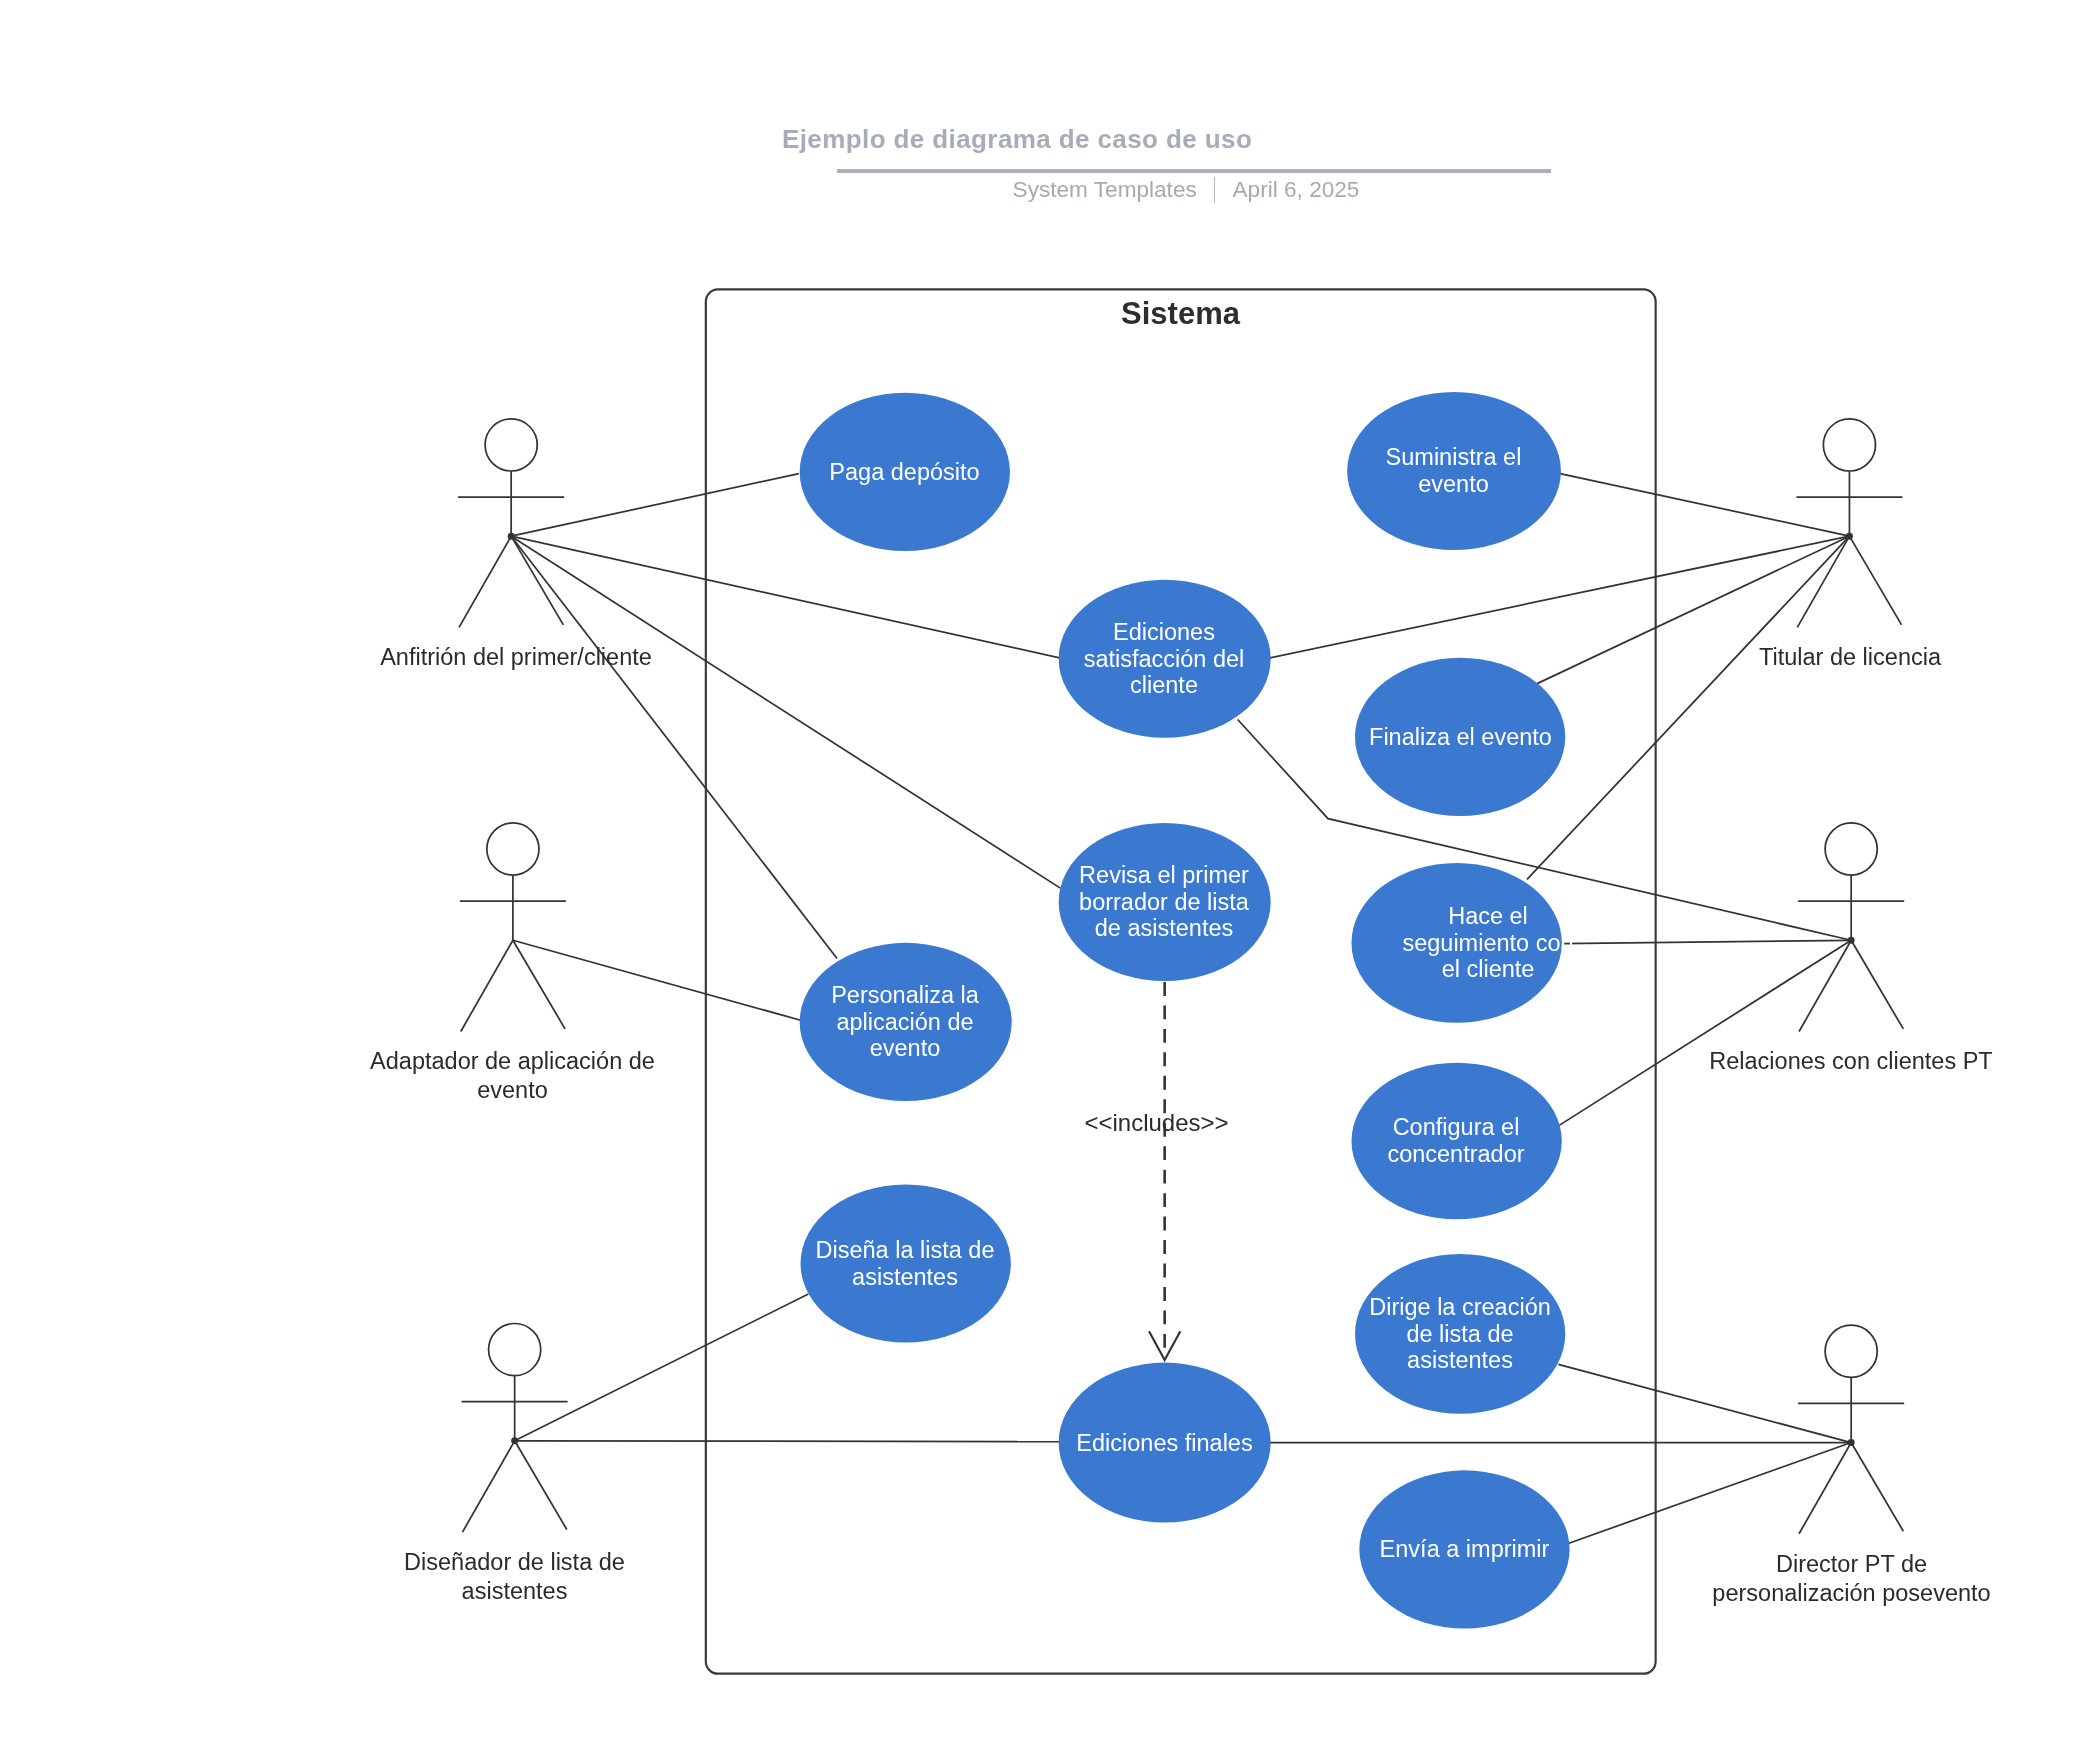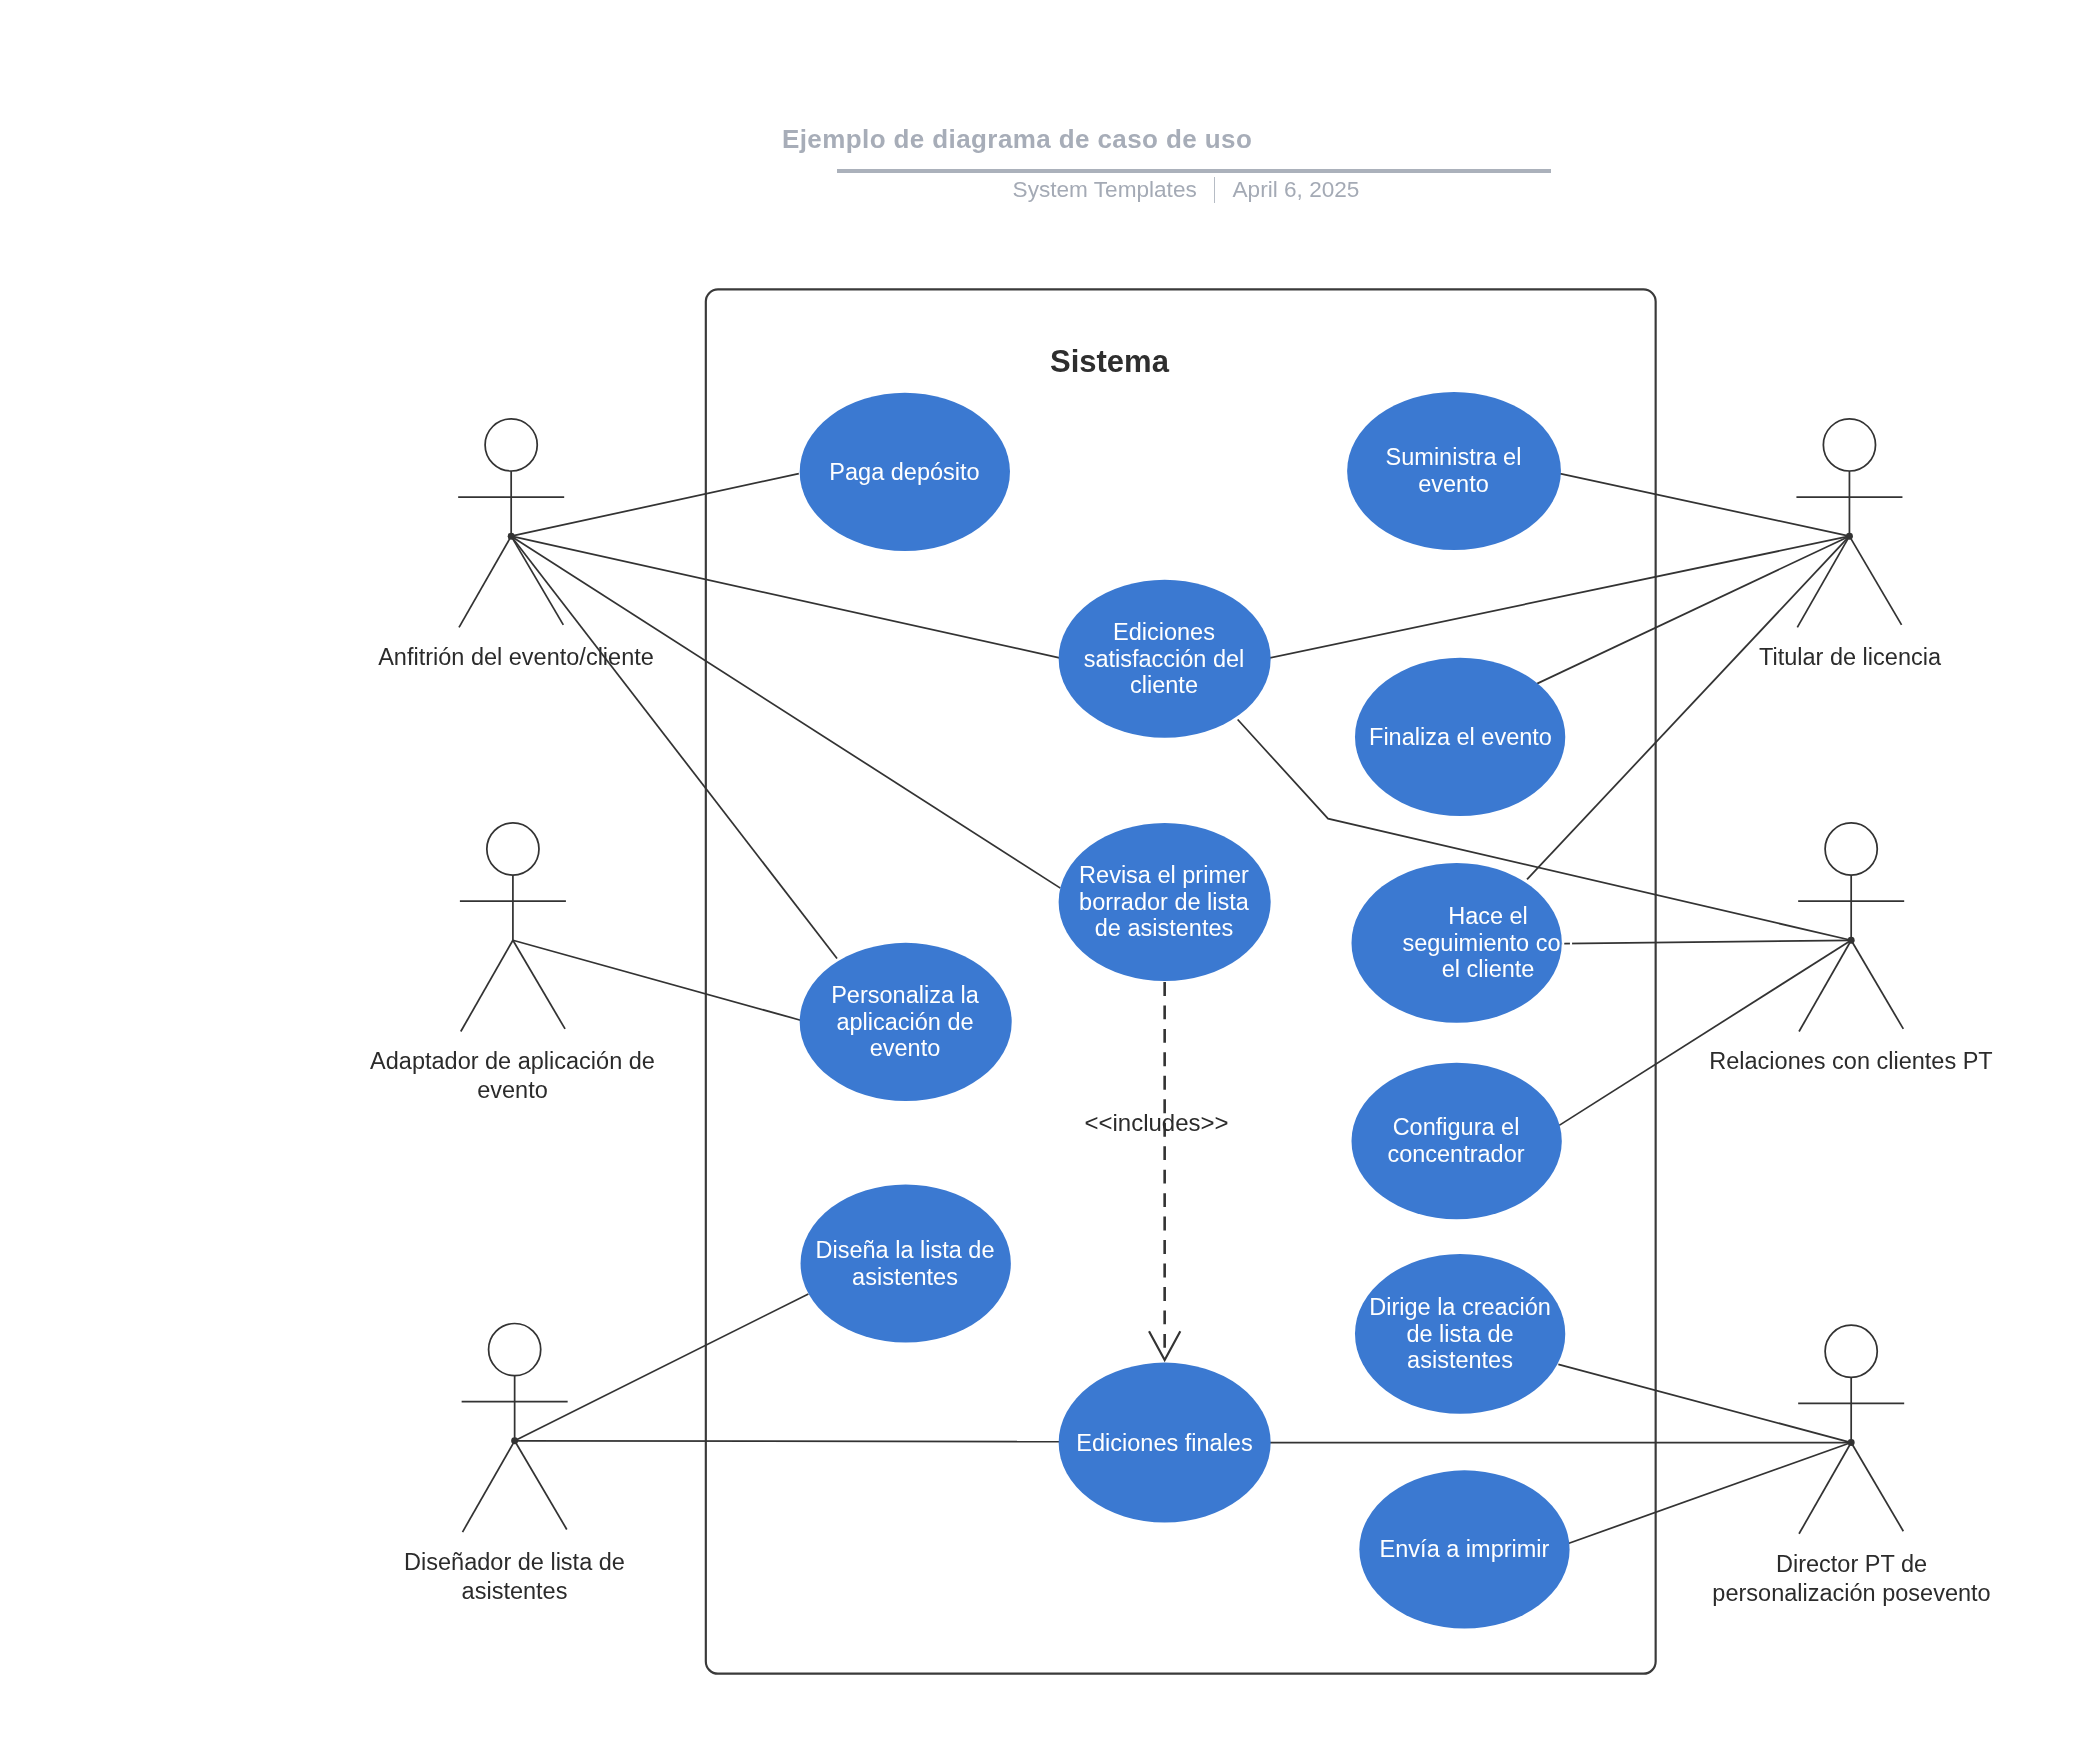--- a/index.html
+++ b/index.html
@@ -4,21 +4,21 @@
 <style>
   html,body{margin:0;padding:0;background:#ffffff;}
   .canvas{position:relative;width:2086px;height:1758px;background:#ffffff;
           font-family:"Liberation Sans", sans-serif;overflow:hidden;}
   svg.layer{position:absolute;left:0;top:0;}
   .abs{position:absolute;}
   .title{font-size:26px;font-weight:bold;color:#a7adb8;text-align:left;letter-spacing:0.4px;}
   .title-rule{background:#abb1bb;height:3.5px;}
   .subtitle{display:flex;justify-content:center;align-items:center;color:#a4aab5;font-size:22.6px;}
   .subtitle .divider{display:inline-block;width:0;height:26px;border-left:1.7px solid #b6bcc5;margin:0 17.4px;}
-  .system-label{font-size:31px;font-weight:bold;color:#2e2e2e;text-align:left;margin-top:48px;}
+  .system-label{font-size:31px;font-weight:bold;color:#2e2e2e;text-align:center;}
   .uc-label{display:flex;align-items:center;justify-content:center;text-align:center;
             color:#ffffff;font-size:23.5px;line-height:1.13;height:158px;pointer-events:none;}
   .actor-label{color:#2b2b2b;font-size:23.5px;line-height:1.22;text-align:center;}
   .includes-label{color:#2b2b2b;font-size:24px;text-align:center;}
 </style>
 </head>
 <body>
 
 <div class="canvas">
 
@@ -138,21 +138,21 @@
   <div class="abs uc-label" style="left:1356px;top:658px;width:209px;">Finaliza el evento</div>
   <div class="abs uc-label" style="left:1072px;top:823px;width:184px;">Revisa el primer borrador de lista de asistentes</div>
   <div class="abs uc-label" style="left:1396px;top:864px;width:184px;">Hace el seguimiento con el cliente</div>
   <div class="abs uc-label" style="left:813px;top:943px;width:184px;">Personaliza la aplicación de evento</div>
   <div class="abs uc-label" style="left:813px;top:1185px;width:184px;">Diseña la lista de asistentes</div>
   <div class="abs uc-label" style="left:1364px;top:1062px;width:184px;">Configura el concentrador</div>
   <div class="abs uc-label" style="left:1368px;top:1255px;width:184px;">Dirige la creación de lista de asistentes</div>
   <div class="abs uc-label" style="left:1067px;top:1364px;width:195px;">Ediciones finales</div>
   <div class="abs uc-label" style="left:1369px;top:1470px;width:191px;">Envía a imprimir</div>
 
-  <div class="abs actor-label" style="left:342px;top:643px;width:348px;">Anfitrión del evento/cliente</div>
+  <div class="abs actor-label" style="left:342px;top:643px;width:348px;">Anfitrión del primer/cliente</div>
   <div class="abs actor-label" style="left:356px;top:1047px;width:313px;">Adaptador de aplicación de evento</div>
   <div class="abs actor-label" style="left:384px;top:1548px;width:261px;">Diseñador de lista de asistentes</div>
   <div class="abs actor-label" style="left:1676px;top:643px;width:348px;">Titular de licencia</div>
   <div class="abs actor-label" style="left:1677px;top:1047px;width:348px;">Relaciones con clientes PT</div>
   <div class="abs actor-label" style="left:1695px;top:1550px;width:313px;">Director PT de personalización posevento</div>
 
   <div class="abs includes-label" style="left:1061px;top:1109px;width:191px;">&lt;&lt;includes&gt;&gt;</div>
 
 </div>
 

